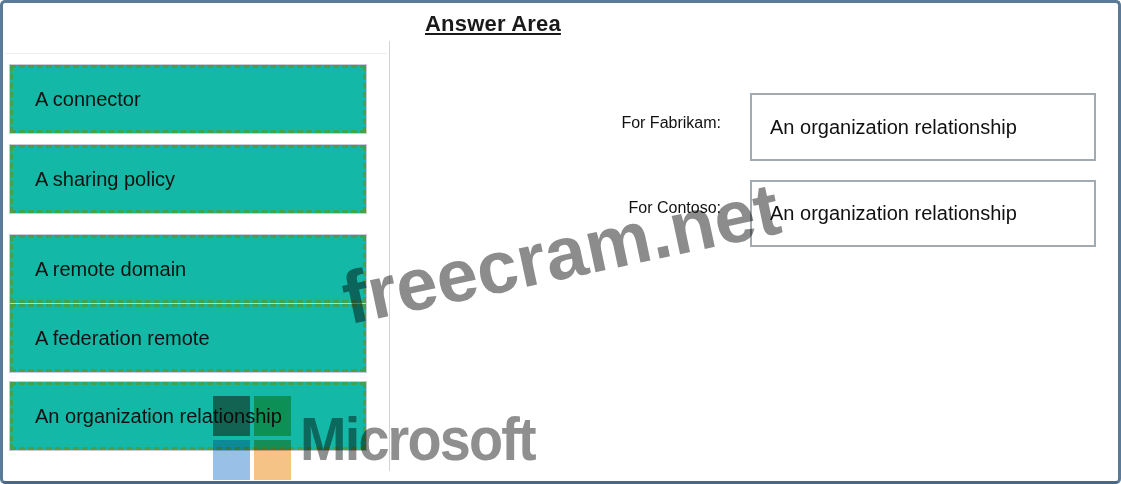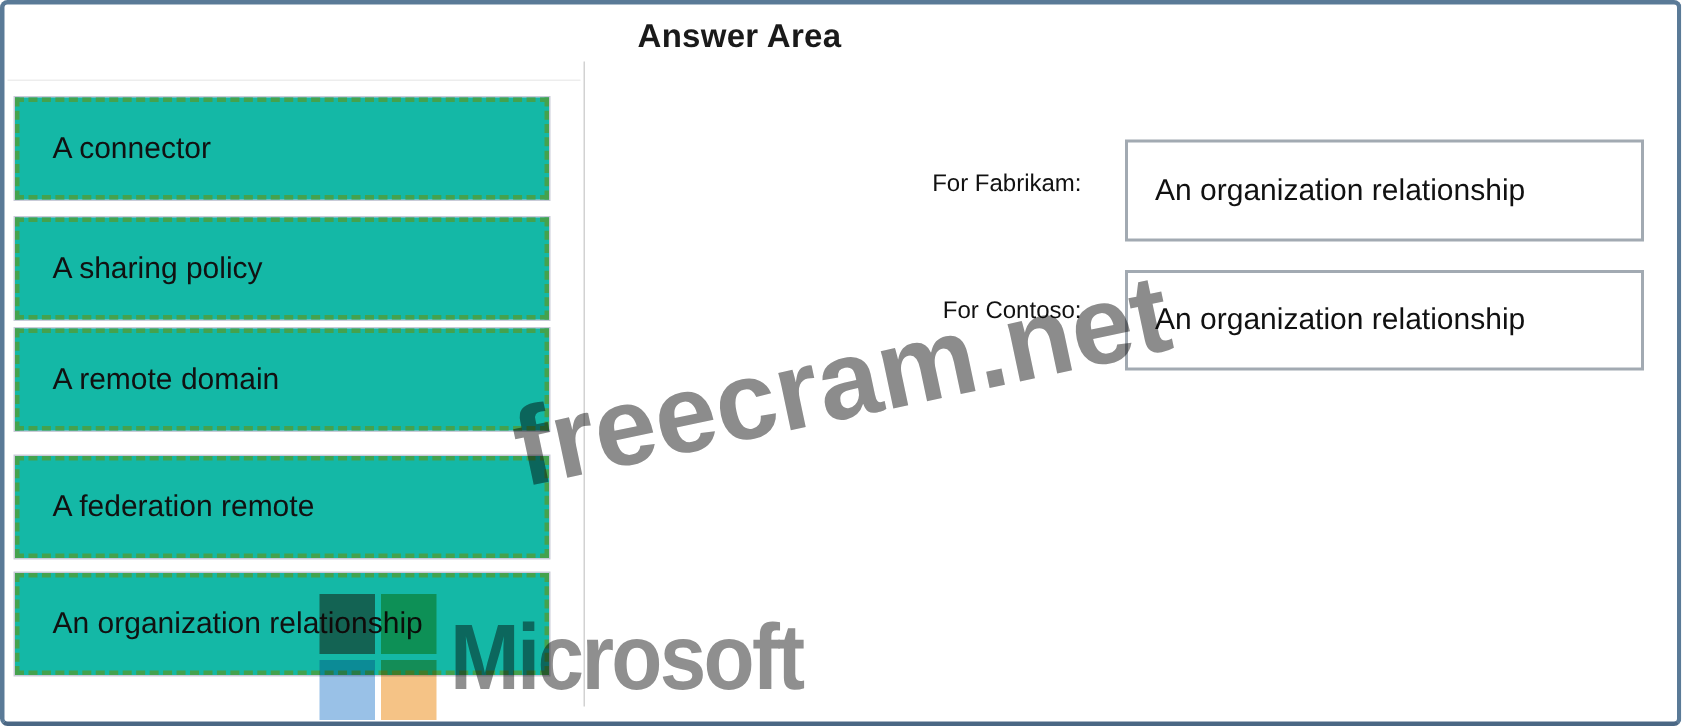--- a/index.html
+++ b/index.html
@@ -22,21 +22,21 @@
   .heading {
     position: absolute;
     top: 8px;
     font-size: 22px;
     font-weight: bold;
     color: #1a1a1a;
     letter-spacing: 0.2px;
     white-space: nowrap;
   }
   .heading.left  { left: 25px; }
-  .heading.right { left: 422px; }
+  .heading.right { left: 422px; text-decoration: underline; }
   .left-rule {
     position: absolute;
     left: 2px; top: 50px;
     width: 382px; height: 1px;
     background: #ededed;
   }
   .divider {
     position: absolute;
     left: 386px; top: 38px;
     width: 1px; height: 430px;
@@ -56,21 +56,21 @@
     cursor: move;
   }
   .component-box .label {
     padding-left: 22px;
     font-size: 20px;
     color: #111111;
     white-space: nowrap;
   }
   .cbox-0 { top: 62px; }
   .cbox-1 { top: 142px; }
-  .cbox-2 { top: 216px; }
+  .cbox-2 { top: 232px; }
   .cbox-3 { top: 301px; }
   .cbox-4 { top: 379px; }
 
   .answer-label {
     position: absolute;
     left: 430px;
     width: 288px;
     text-align: right;
     font-size: 16px;
     color: #111111;

